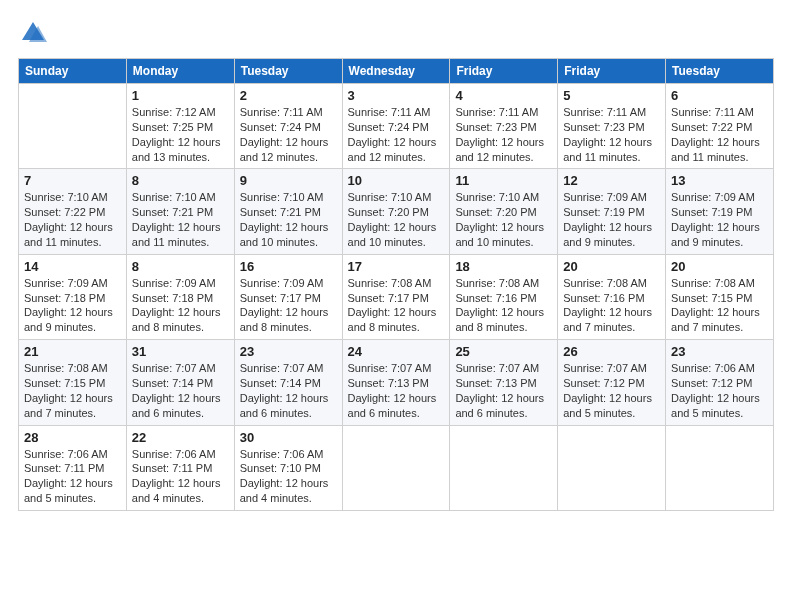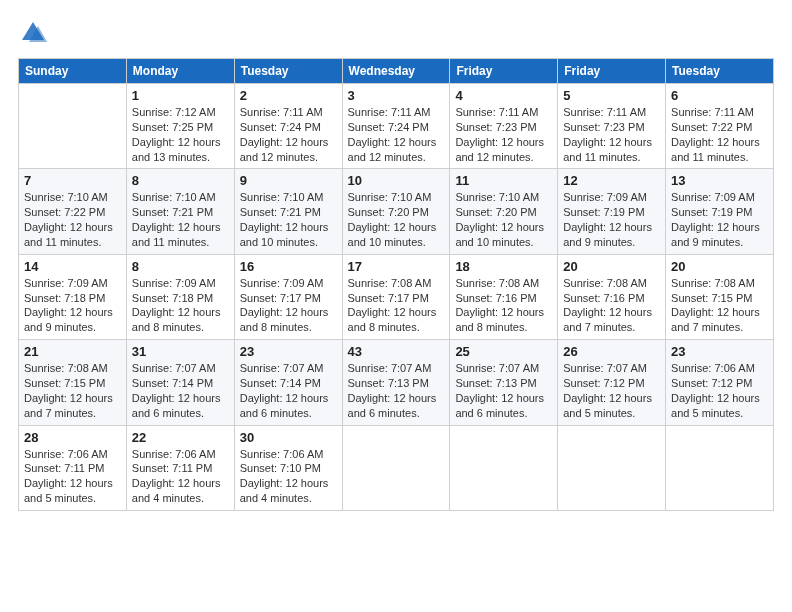--- a/index.html
+++ b/index.html
@@ -296,21 +296,21 @@
 and 6 minutes.</div>
           </td>
           <td>
             <span class="day-num">23</span>
             <div class="day-info" style="white-space: pre-line;">Sunrise: 7:07 AM
 Sunset: 7:14 PM
 Daylight: 12 hours
 and 6 minutes.</div>
           </td>
           <td>
-            <span class="day-num">43</span>
+            <span class="day-num">24</span>
             <div class="day-info" style="white-space: pre-line;">Sunrise: 7:07 AM
 Sunset: 7:13 PM
 Daylight: 12 hours
 and 6 minutes.</div>
           </td>
           <td>
             <span class="day-num">25</span>
             <div class="day-info" style="white-space: pre-line;">Sunrise: 7:07 AM
 Sunset: 7:13 PM
 Daylight: 12 hours

